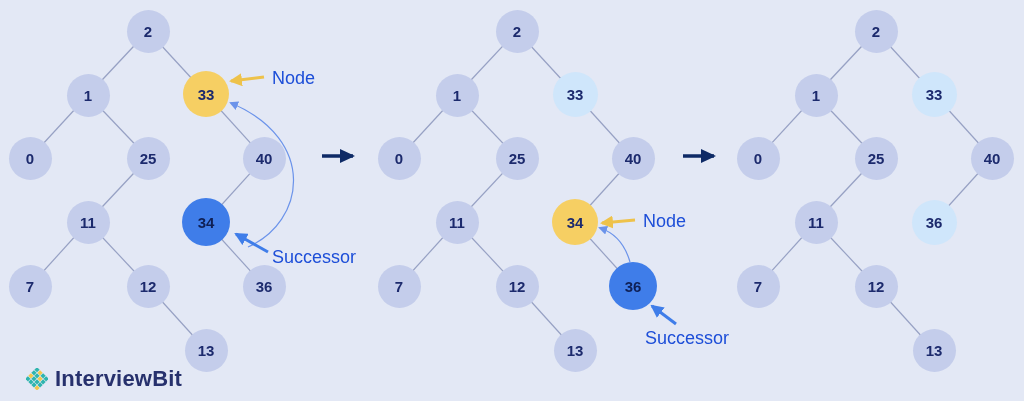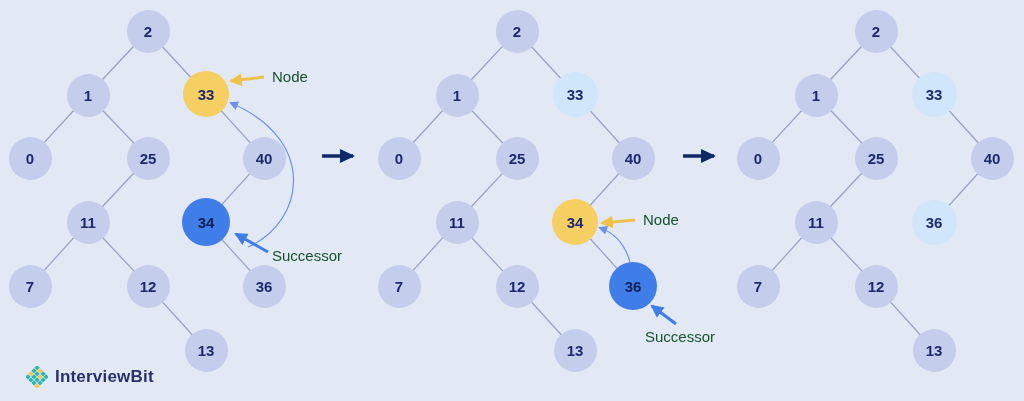--- a/index.html
+++ b/index.html
@@ -12,27 +12,27 @@
   .node{
     position:absolute;border-radius:50%;
     display:flex;align-items:center;justify-content:center;
     font-weight:bold;font-size:15px;color:#1c2a6d;z-index:2;
   }
   .t-d{background:#c4cdeb;width:43px;height:43px;}
   .t-n{background:#f6cf63;width:46px;height:46px;}
   .t-s{background:#3f7de9;width:48px;height:48px;color:#0f2055;}
   .t-c{background:#cfe6fb;width:45px;height:45px;}
   .ann-label{
-    position:absolute;color:#14532d;font-size:15px;z-index:3;white-space:nowrap;
+    position:absolute;color:#1d4ed8;font-size:18px;z-index:3;white-space:nowrap;
   }
   .logo{
     position:absolute;left:26px;top:366px;z-index:3;
     display:flex;align-items:center;gap:7px;
   }
-  .logo-text{font-size:17px;font-weight:bold;color:#27316d;letter-spacing:0.2px;}
+  .logo-text{font-size:22px;font-weight:bold;color:#27316d;letter-spacing:0.2px;}
 </style>
 </head>
 <body>
 
 <div class="stage">
 
   <svg class="layer" id="diagram-svg">
     <defs>
       <marker id="ah-yellow" markerUnits="userSpaceOnUse" markerWidth="13" markerHeight="13" refX="11" refY="6.5" orient="auto">
         <path d="M0,0 L13,6.5 L0,13 Z" fill="#eec24a"></path>

